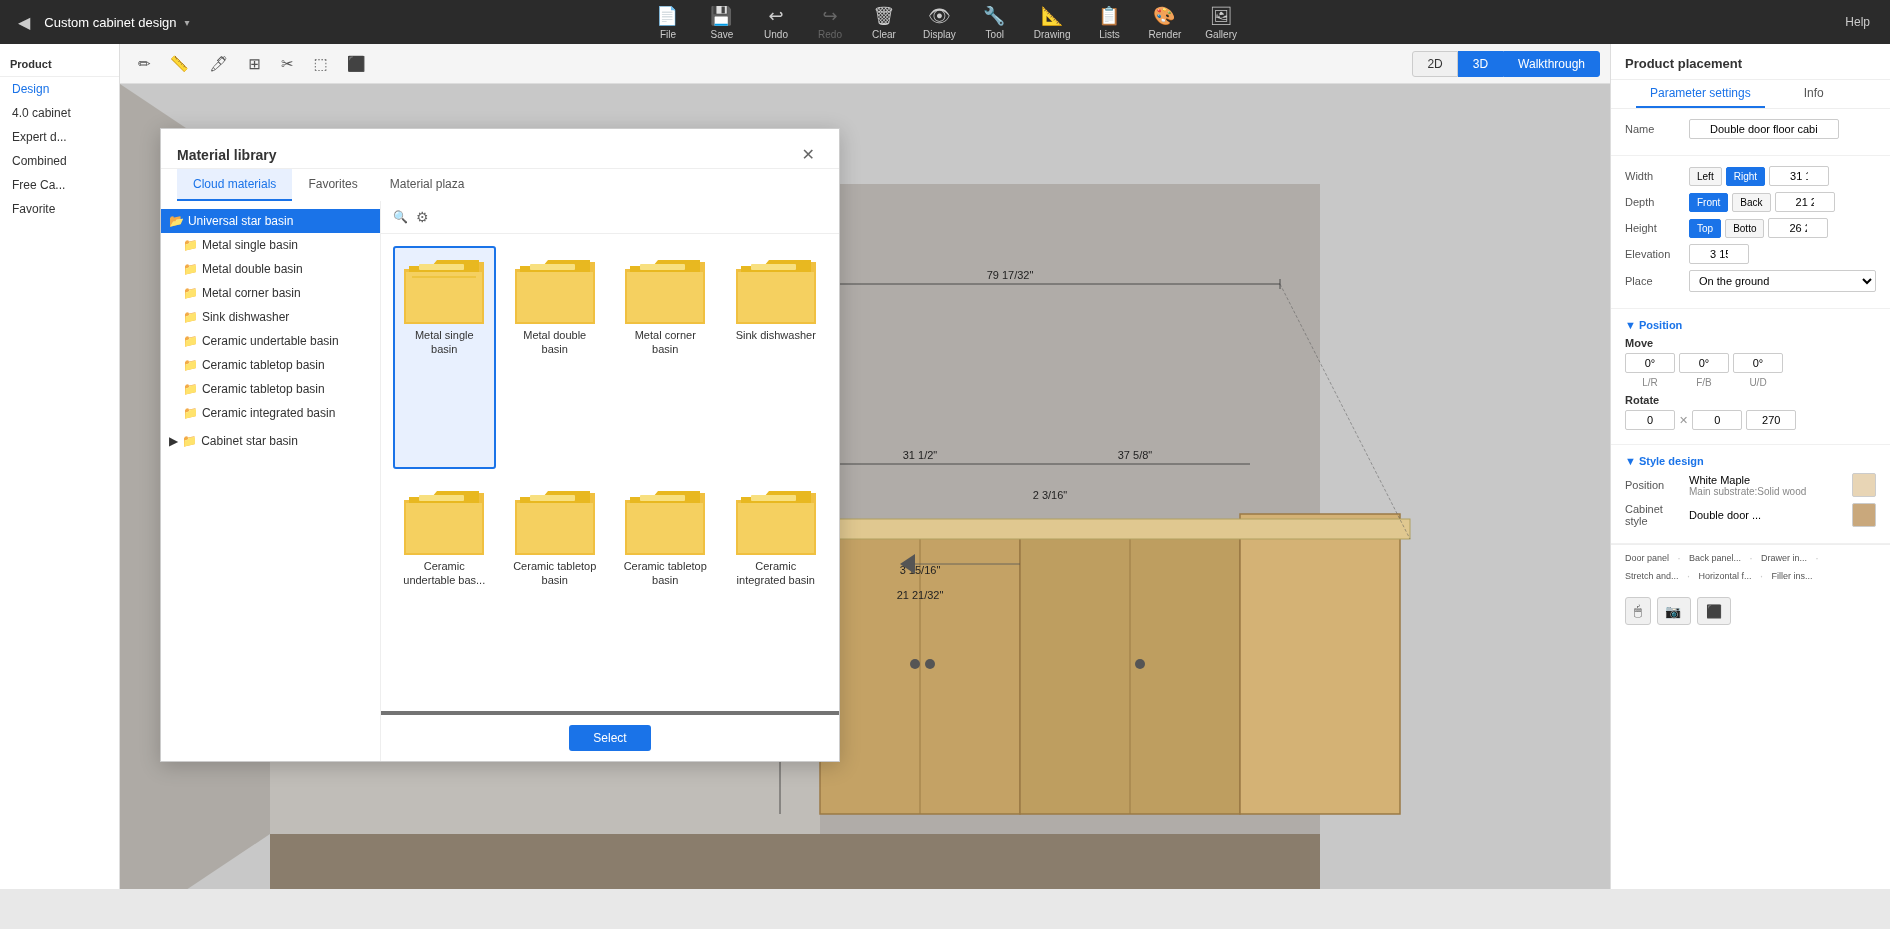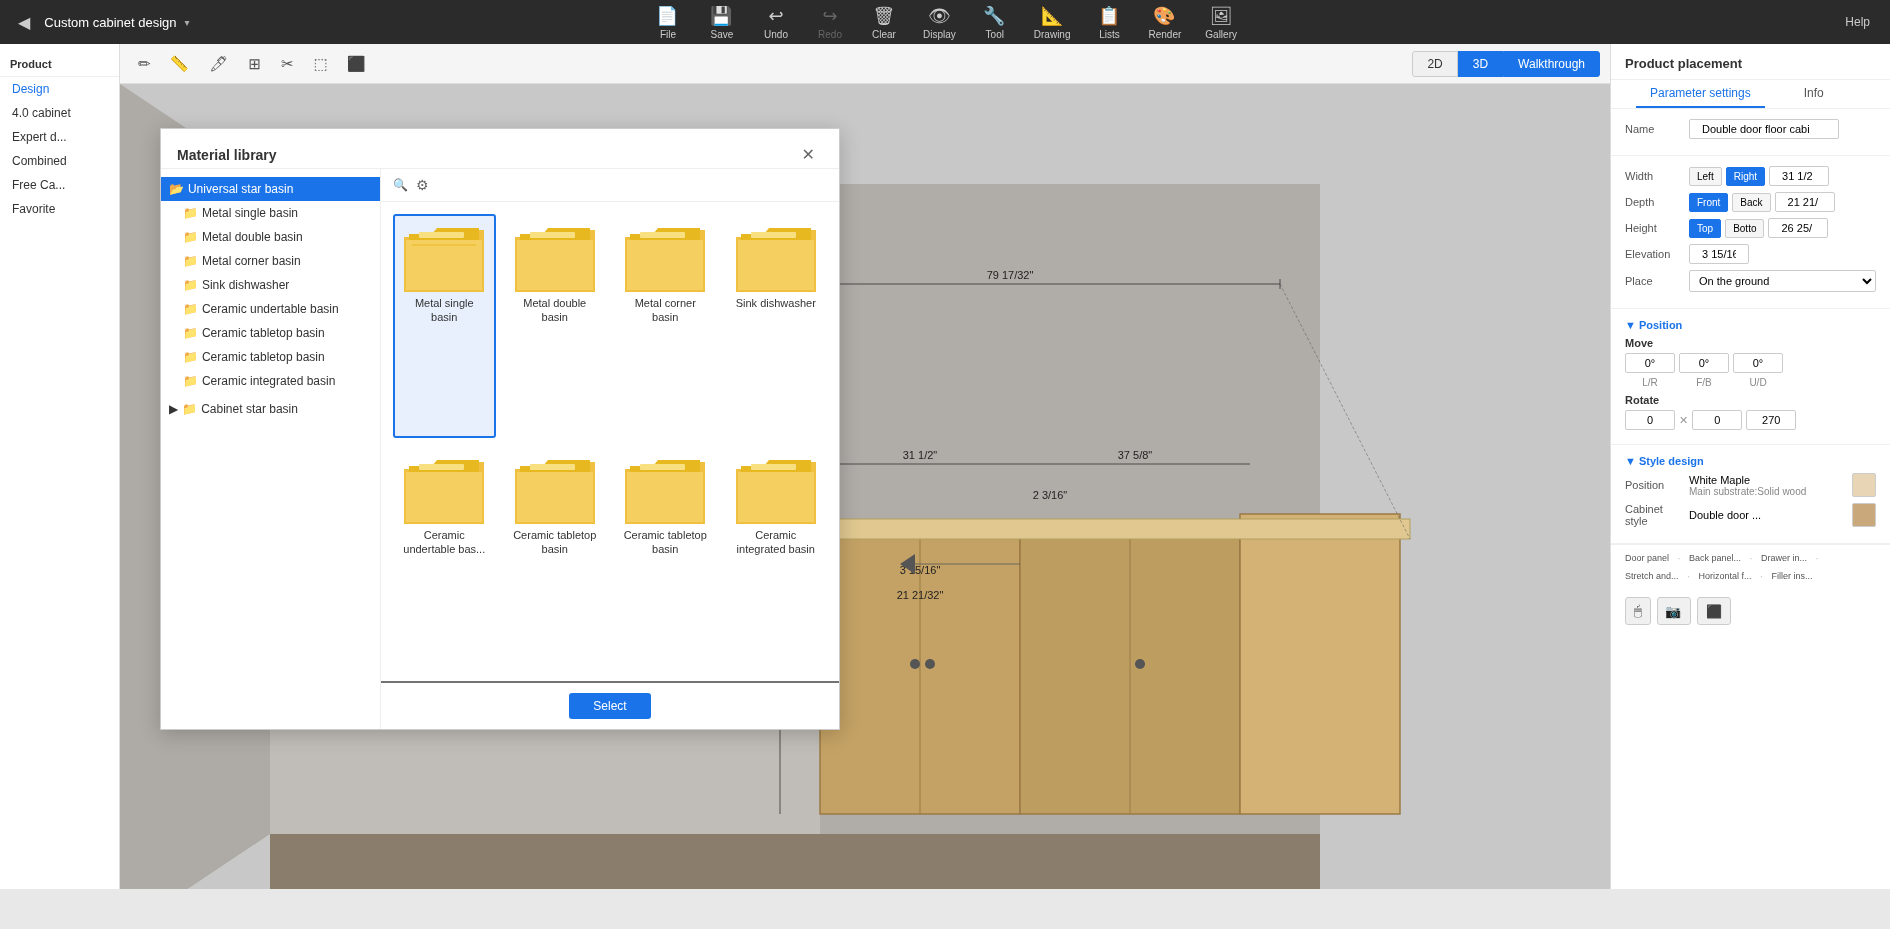--- a/index.html
+++ b/index.html
@@ -272,21 +272,21 @@
     }
     .folder-thumb svg { width: 100%; height: 100%; }
     .grid-item-label {
       font-size: 11px;
       color: #333;
       text-align: center;
       line-height: 1.3;
     }
     .dialog-footer {
       padding: 10px 16px;
-      border-top: 2px solid #737373;
+      border-top: 4px solid #737373;
       display: flex;
       justify-content: center;
     }
     .select-btn {
       background: #1a73e8;
       color: #fff;
       border: none;
       border-radius: 3px;
       padding: 6px 24px;
       cursor: pointer;
@@ -340,21 +340,21 @@
     }
     .field-label {
       width: 60px;
       font-size: 11px;
       color: #555;
       flex-shrink: 0;
     }
     .field-input {
       border: 1px solid #ccc;
       border-radius: 2px;
-      padding: 3px 12px;
+      padding: 3px 20px;
       font-size: 11px;
       width: 60px;
     }
     .field-btn {
       padding: 3px 7px;
       font-size: 10px;
       border: 1px solid #ccc;
       border-radius: 2px;
       cursor: pointer;
       background: #f5f5f5;
@@ -572,20 +572,25 @@
         <line x1="795" y1="480" x2="900" y2="480" stroke="#555" stroke-width="0.8"></line>
       </g>
     </svg>
 
     <div class="modal-overlay">
       <div class="material-library">
         <div class="dialog-header">
           <span class="dialog-title">Material library</span>
           <button class="dialog-close">✕</button>
         </div>
+        <div class="dialog-tabs">
+          <div class="dialog-tab active">Cloud materials</div>
+          <div class="dialog-tab">Favorites</div>
+          <div class="dialog-tab">Material plaza</div>
+        </div>
         <div class="dialog-body">
 
           <div class="dialog-tree">
             <div class="tree-item active">
               <span>📂</span>
               <span>Universal star basin</span>
             </div>
             <div class="tree-item sub">
               <span>📁</span>
               <span>Metal single basin</span>

